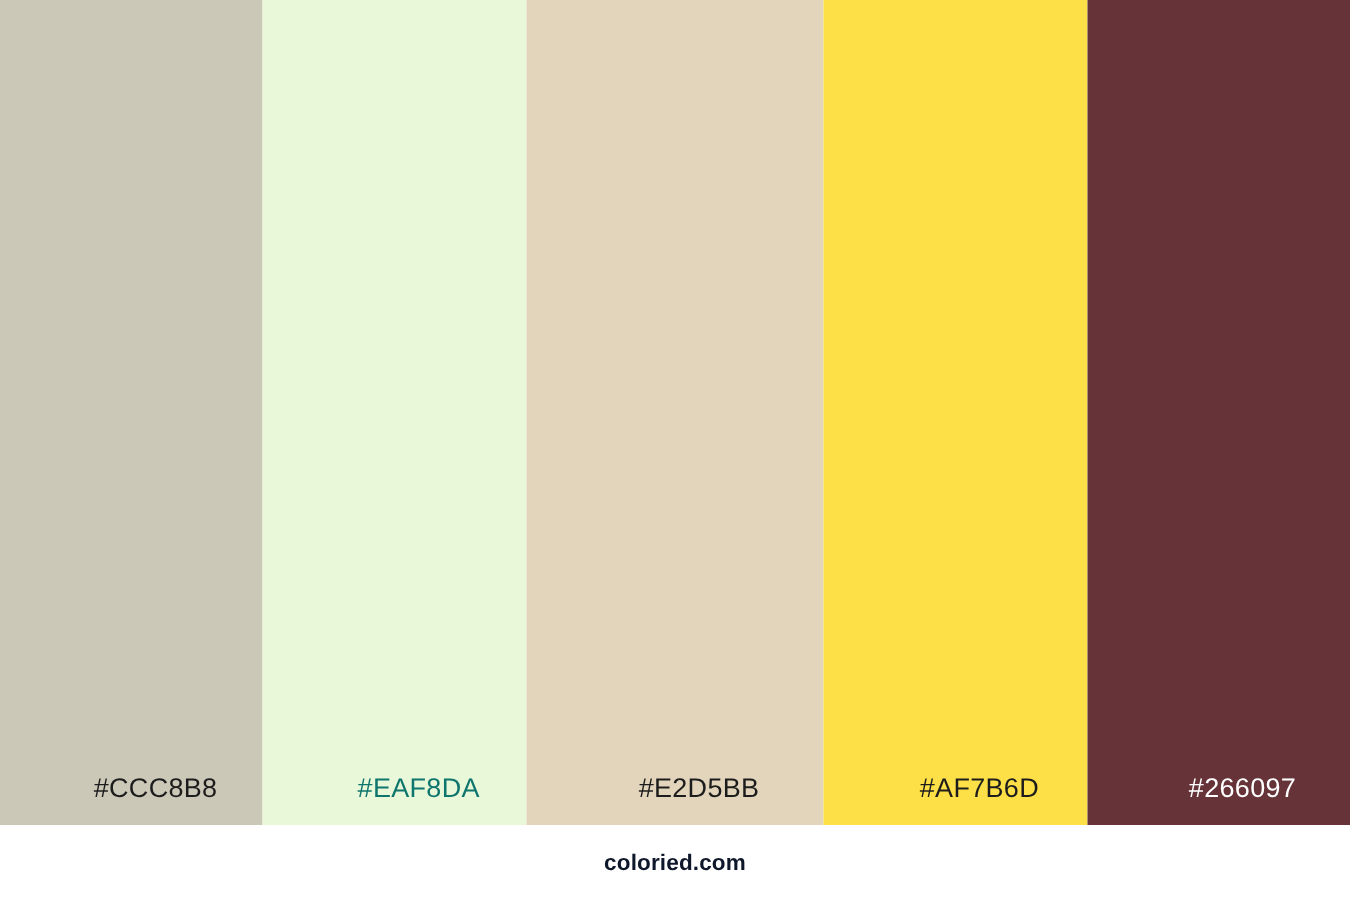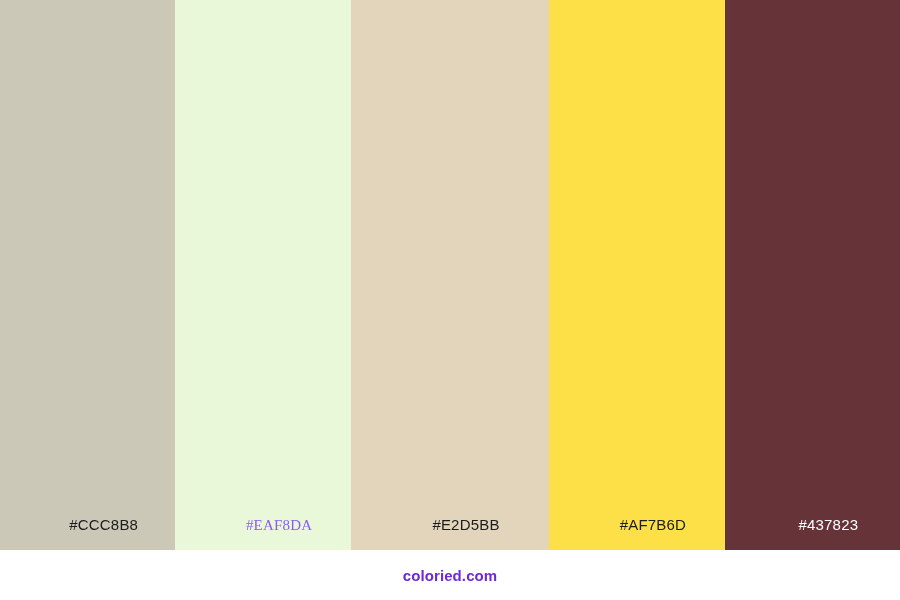--- a/index.html
+++ b/index.html
@@ -33,67 +33,67 @@
     display: block;
   }
   .swatch-label {
     position: absolute;
     left: 0;
     right: 0;
     bottom: 0;
     height: 50px;
     line-height: 50px;
     text-align: center;
-    font-size: 15px;
+    font-size: 18px;
     font-family: "Liberation Sans", sans-serif;
     letter-spacing: 0.2px;
     white-space: nowrap;
     margin-left: 32px;
   }
   #footer-bar {
     width: 900px;
     height: 50px;
     background: #ffffff;
     display: flex;
     align-items: center;
     justify-content: center;
   }
   #footer-brand {
     font-size: 15px;
     font-weight: bold;
-    color: #6d28d9;
+    color: #0f172a;
     font-family: "Liberation Sans", sans-serif;
     letter-spacing: 0.1px;
   }
 </style>
 </head>
 <body style="background: rgb(255, 255, 255);">
 
 <div id="palette-page">
 
   <div id="swatch-strip">
 
     <div class="swatch" style="background-color: rgb(204, 200, 184);">
       <span class="swatch-label" style="color: rgb(28, 28, 28);">#CCC8B8</span>
     </div>
 
     <div class="swatch" style="background-color: rgb(234, 248, 218);">
-      <span class="swatch-label" style="color: #8b5cf6; font-family: Liberation Serif, serif;">#EAF8DA</span>
+      <span class="swatch-label" style="color: #0f766e;">#EAF8DA</span>
     </div>
 
     <div class="swatch" style="background-color: rgb(226, 213, 187); padding-left: 23px;">
       <span class="swatch-label" style="color: rgb(28, 28, 28);">#E2D5BB</span>
     </div>
 
     <div class="swatch" style="background-color: #fde047;">
       <span class="swatch-label" style="color: rgb(28, 28, 28);">#AF7B6D</span>
     </div>
 
     <div class="swatch" style="background-color: rgb(101, 51, 56);">
-      <span class="swatch-label" style="color: rgb(255, 255, 255);">#437823</span>
+      <span class="swatch-label" style="color: rgb(255, 255, 255);">#266097</span>
     </div>
 
   </div>
 
   <div id="footer-bar">
     <span id="footer-brand">coloried.com</span>
   </div>
 
 </div>
 

